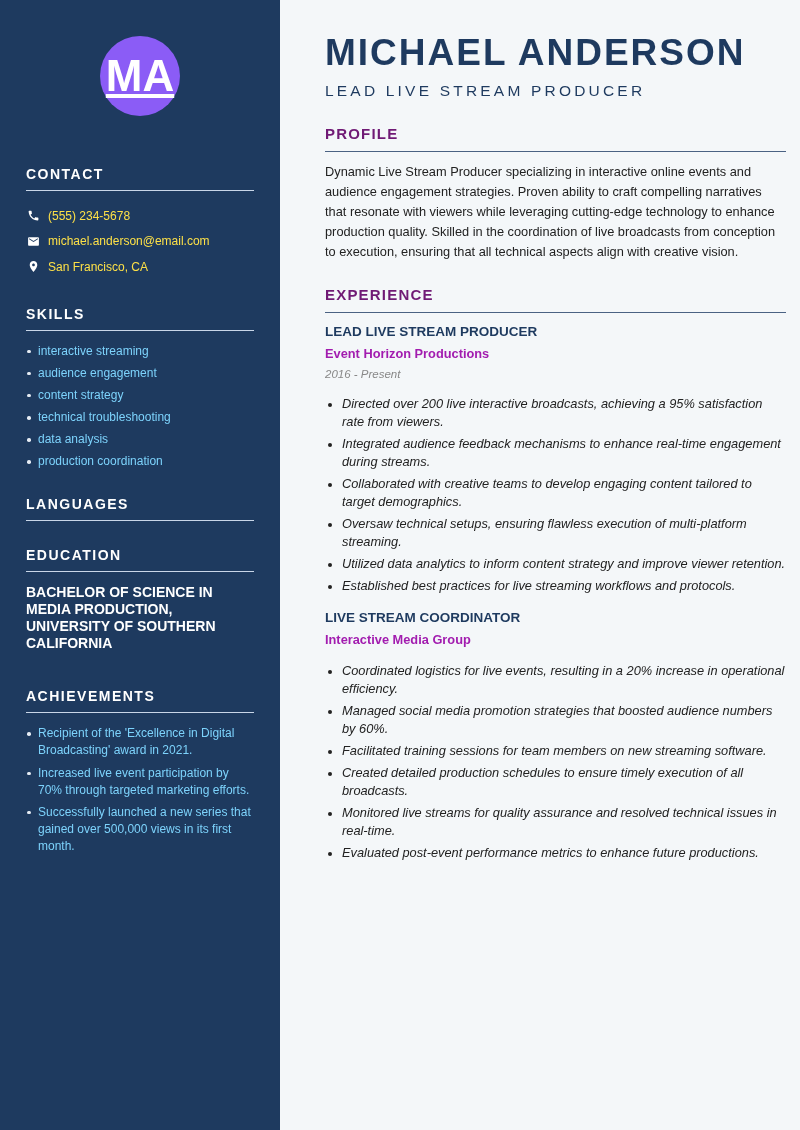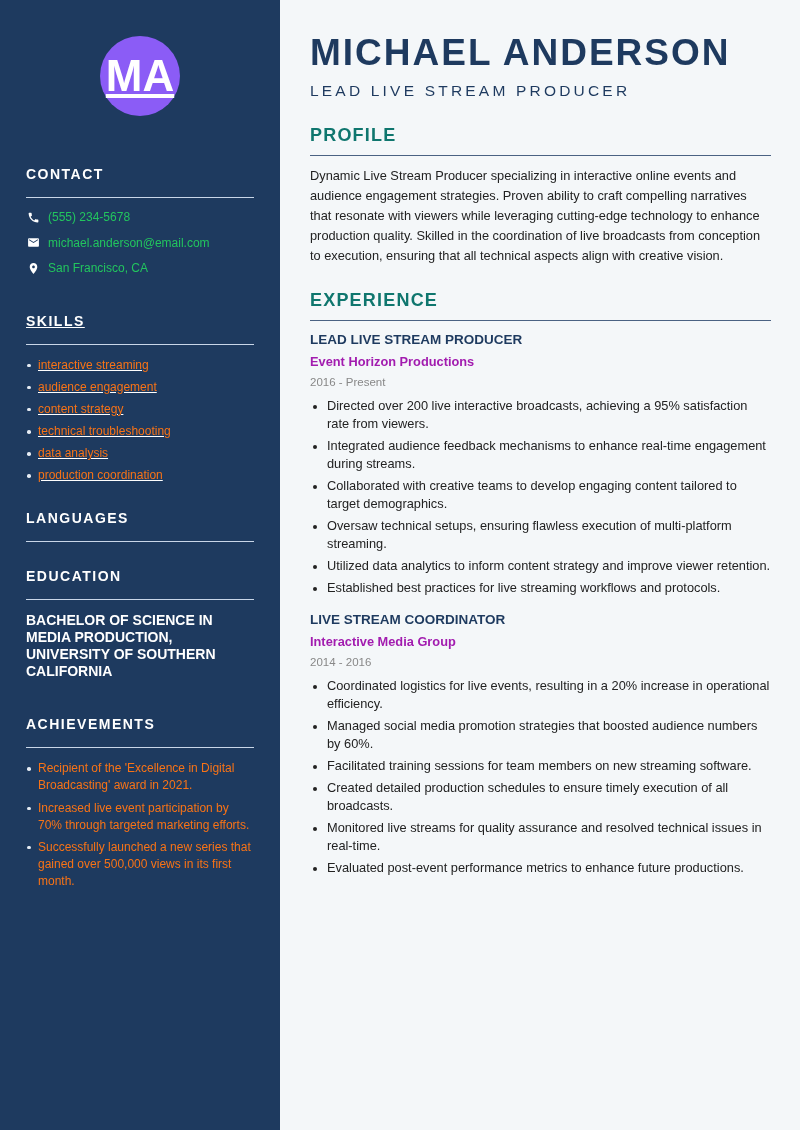--- a/index.html
+++ b/index.html
@@ -17,69 +17,69 @@
     .avatar-wrap { display: flex; justify-content: center; margin-bottom: 50px; }
     .avatar {
       width: 80px; height: 80px; border-radius: 50%;
       background: #8b5cf6; color: #ffffff;
       display: flex; align-items: center; justify-content: center;
       font-weight: bold; font-size: 44px; letter-spacing: 0px; text-decoration: underline;
     }
     .side-section { margin-bottom: 26px; }
     .side-heading {
       font-size: 14px; font-weight: bold; letter-spacing: 1.5px;
-      color: #ffffff; padding-bottom: 15px;
+      color: #ffffff; padding-bottom: 8px;
       border-bottom: 1.5px solid #c9d6e8;
       margin-bottom: 12px;
     }
     .contact-row {
-      display: flex; font-size: 12px;
-      color: #22c55e; height: 25.5px;
+      display: flex; align-items: center; font-size: 12px;
+      color: #fde047; height: 25.5px;
     }
     .contact-row .ico { width: 14px; height: 14px; margin-right: 8px; display: inline-flex; align-items: center; justify-content: center; }
     .contact-row svg { width: 13px; height: 13px; fill: #ffffff; }
     .side-list { list-style: none; }
     .side-list li {
       position: relative; padding-left: 12px; font-size: 12px;
-      color: #f97316; line-height: 17px; margin-bottom: 5.2px;
+      color: #7dd3fc; line-height: 17px; margin-bottom: 5.2px;
     }
     .side-list li::before {
       content: ""; position: absolute; left: 1px; top: 7px;
       width: 3.5px; height: 3.5px; border-radius: 50%; background: #e6ecf4;
     }
     .edu-text {
       font-size: 14px; font-weight: bold; color: #ffffff;
       line-height: 17px; text-transform: uppercase; margin-top: 0;
     }
     .main {
-      position: absolute; left: 310px; top: 0; width: 461px;
+      position: absolute; left: 325px; top: 0; width: 461px;
       color: #222222;
     }
     .name {
       margin-top: 33px; font-size: 37px; font-weight: bold;
       color: #1e3a5f; letter-spacing: 2px; line-height: 40px;
     }
     .title {
       margin-top: 8px; font-size: 15.5px; color: #1e3a5f;
       letter-spacing: 3.2px; line-height: 20px;
     }
     .main-heading {
-      font-size: 18px; font-weight: bold; color: #0f766e;
+      font-size: 15px; font-weight: bold; color: #701a75;
       letter-spacing: 1.2px; padding-bottom: 9px;
       border-bottom: 1.5px solid #4a6283;
       margin-bottom: 10px;
     }
     .profile-section { margin-top: 24px; }
     .profile-text { font-size: 12.8px; line-height: 20px; color: #222222; }
     .exp-section { margin-top: 24px; }
     .job { margin-bottom: 14px; }
     .job-title { font-size: 13.5px; font-weight: bold; color: #1e3a5f; line-height: 18px; margin-top: 2px; }
     .job-company { font-size: 12.8px; font-weight: bold; color: #a21caf; margin-top: 4px; line-height: 18px; }
-    .job-dates { font-size: 11.5px; color: #888888; margin-top: 3px; line-height: 16px; }
-    .job-list { list-style: none; margin-top: 7px; }
+    .job-dates { font-size: 11.5px; font-style: italic; color: #888888; margin-top: 3px; line-height: 16px; }
+    .job-list { list-style: none; margin-top: 13px; font-style: italic; }
     .job-list li {
       position: relative; padding-left: 17px; font-size: 12.8px;
       line-height: 18px; color: #222222; margin-bottom: 4px;
     }
     .job-list li::before {
       content: ""; position: absolute; left: 3px; top: 7.5px;
       width: 4px; height: 4px; border-radius: 50%; background: #222222;
     }
   </style>
 </head>
@@ -111,21 +111,21 @@
     <div class="contact-row">
       <span class="ico">
         <svg viewBox="0 0 24 24">
             <path d="M12 2C8.1 2 5 5.1 5 9c0 5.2 7 13 7 13s7-7.8 7-13c0-3.9-3.1-7-7-7zm0 9.5c-1.4 0-2.5-1.1-2.5-2.5s1.1-2.5 2.5-2.5 2.5 1.1 2.5 2.5-1.1 2.5-2.5 2.5z"></path>
           </svg>
       </span>
       <span>San Francisco, CA</span>
     </div>
   </section>
 
-  <section class="side-section" style="margin-top:22px;text-decoration:underline;">
+  <section class="side-section" style="margin-top:22px;">
     <h2 class="side-heading">SKILLS</h2>
     <ul class="side-list">
       <li>interactive streaming</li>
       <li>audience engagement</li>
       <li>content strategy</li>
       <li>technical troubleshooting</li>
       <li>data analysis</li>
       <li>production coordination</li>
     </ul>
   </section>
@@ -171,21 +171,20 @@
         <li>Collaborated with creative teams to develop engaging content tailored to target demographics.</li>
         <li>Oversaw technical setups, ensuring flawless execution of multi-platform streaming.</li>
         <li>Utilized data analytics to inform content strategy and improve viewer retention.</li>
         <li>Established best practices for live streaming workflows and protocols.</li>
       </ul>
     </div>
 
     <div class="job">
       <div class="job-title">LIVE STREAM COORDINATOR</div>
       <div class="job-company">Interactive Media Group</div>
-      <div class="job-dates">2014 - 2016</div>
       <ul class="job-list">
         <li>Coordinated logistics for live events, resulting in a 20% increase in operational efficiency.</li>
         <li>Managed social media promotion strategies that boosted audience numbers by 60%.</li>
         <li>Facilitated training sessions for team members on new streaming software.</li>
         <li>Created detailed production schedules to ensure timely execution of all broadcasts.</li>
         <li>Monitored live streams for quality assurance and resolved technical issues in real-time.</li>
         <li>Evaluated post-event performance metrics to enhance future productions.</li>
       </ul>
     </div>
   </section>

